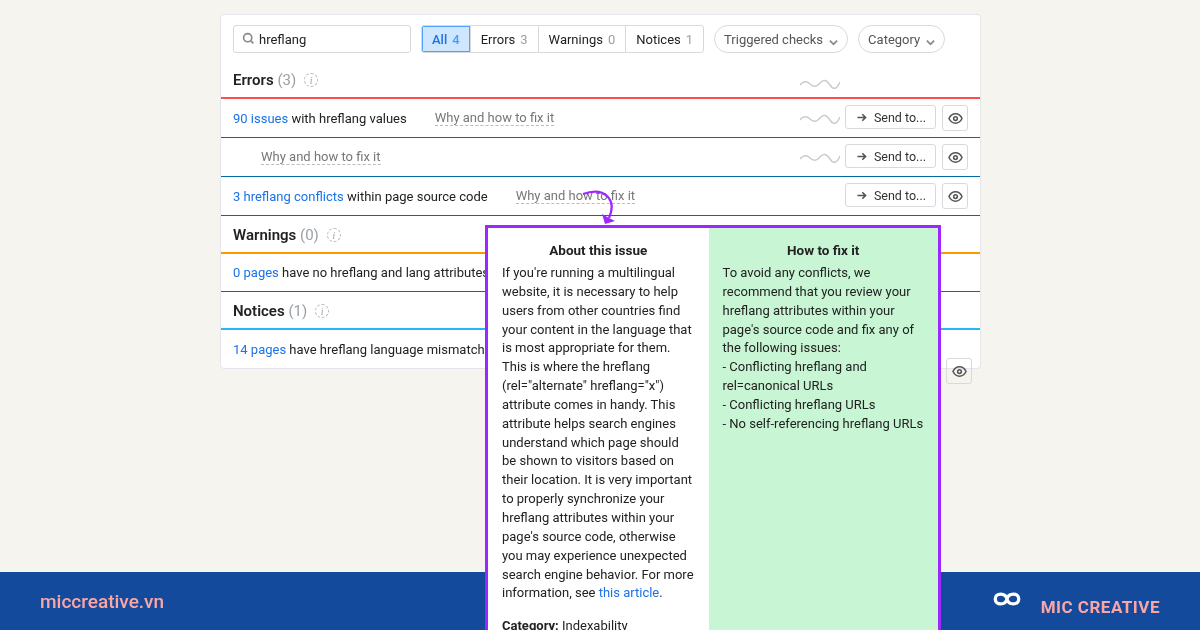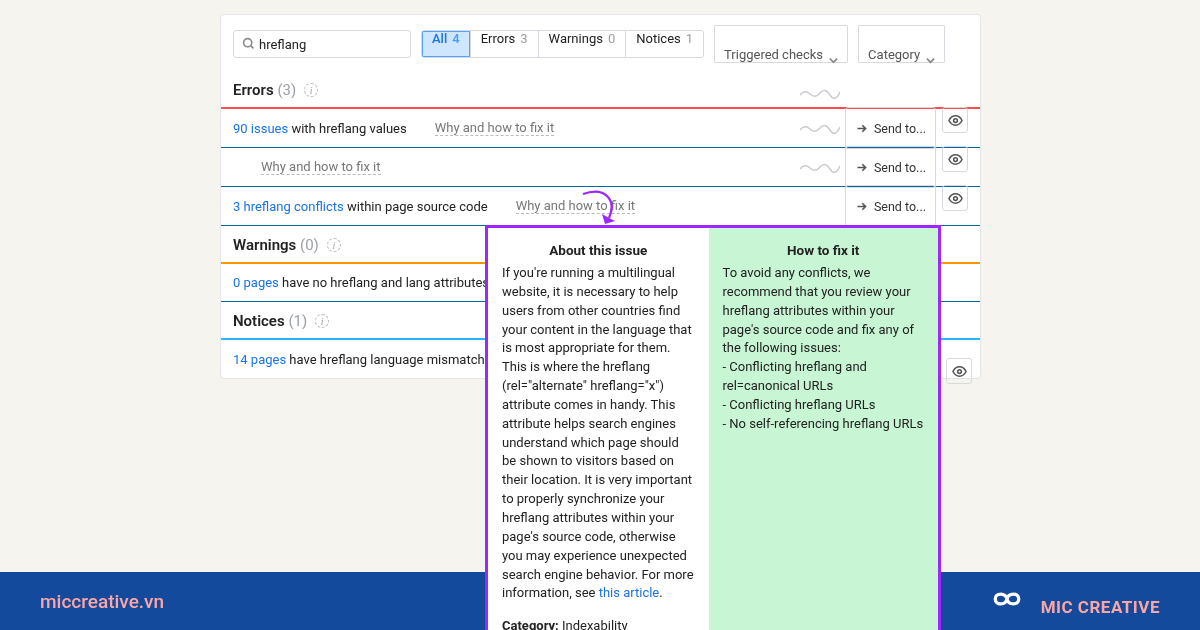--- a/index.html
+++ b/index.html
@@ -4,26 +4,26 @@
 <style>
   * { box-sizing: border-box; margin: 0; padding: 0; font-family: -apple-system, BlinkMacSystemFont, "Segoe UI", Roboto, Helvetica, Arial, sans-serif; }
   body { width: 1200px; height: 630px; background: #f2f3f7; position: relative; overflow: hidden; }
   .stage { position: absolute; left: 220px; top: 14px; width: 761px; background: #fff; border: 1px solid #e3e5e9; border-radius: 4px; }
   .toolbar { display: flex; align-items: center; gap: 10px; padding: 10px 12px 8px; }
   .search { display: flex; align-items: center; border: 1px solid #d7d9de; border-radius: 3px; height: 28px; width: 178px; padding: 0 6px 0 8px; color: #555; }
   .search svg { width: 13px; height: 13px; fill: none; stroke: #888; stroke-width: 2; }
   .search input { flex: 1; border: none; outline: none; font-size: 13px; padding: 0 4px; color: #222; background: transparent; }
   .clear-x { color: #9aa0a6; font-size: 16px; line-height: 1; cursor: pointer; }
   .seg { display: flex; border: 1px solid #d7d9de; border-radius: 3px; height: 28px; overflow: hidden; }
-  .seg-btn { display: flex; align-items: flex-start; gap: 5px; padding: 0 10px; font-size: 13px; color: #222; border-right: 1px solid #d7d9de; cursor: pointer; }
+  .seg-btn { display: flex; align-items: center; gap: 5px; padding: 0 10px; font-size: 13px; color: #222; border-right: 1px solid #d7d9de; cursor: pointer; }
   .seg-btn:last-child { border-right: none; }
   .seg-btn.active { background: #cfe6ff; box-shadow: inset 0 0 0 1px #4da3ff; color: #1a73e8; font-weight: 500; }
   .seg-btn .cnt { color: #9aa0a6; }
   .seg-btn.active .cnt { color: #4a9bff; }
-  .pill { display: flex; align-items: flex-end; gap: 6px; border: 1px solid #d7d9de; border-radius: 1px; height: 38px; padding: 0 9px; font-size: 13px; color: #555; cursor: pointer; }
+  .pill { display: flex; align-items: center; gap: 6px; border: 1px solid #d7d9de; border-radius: 14px; height: 28px; padding: 0 9px; font-size: 13px; color: #555; cursor: pointer; }
   .chev { width: 9px; height: 9px; }
   .chev svg { width: 9px; height: 9px; stroke: #888; stroke-width: 2; fill: none; }
 
   .sec-head { display: flex; align-items: center; padding: 10px 12px 8px; gap: 8px; }
   .sec-head h3 { font-size: 15px; font-weight: 600; color: #222; }
   .sec-head .cnt { color: #9aa0a6; font-weight: 400; }
   .info-i { width: 14px; height: 14px; border: 1px dashed #b5b8bd; border-radius: 50%; display: inline-flex; align-items: center; justify-content: center; font-size: 10px; color: #9aa0a6; font-family: Georgia, serif; font-style: italic; }
   .squig { position: absolute; right: 140px; width: 40px; height: 12px; }
   .squig svg { width: 40px; height: 12px; stroke: #c9ccd1; stroke-width: 1.5; fill: none; }
 
@@ -32,21 +32,21 @@
   .rule.orange { background: #ff9800; }
   .rule.blue { background: #29b6f6; }
 
   .row { display: flex; align-items: center; padding: 11px 12px; border-bottom: 1px solid #0369a1; position: relative; font-size: 13px; min-height: 38px; }
   .row:last-of-type { border-bottom: none; }
   .row .txt { color: #222; }
   .row .lnk { color: #1a73e8; }
   .row .fix { color: #777; border-bottom: 1px dashed #bbb; margin-left: 28px; cursor: pointer; }
   .row .rsquig { position: absolute; right: 140px; }
   .row .actions { position: absolute; right: 12px; display: flex; gap: 6px; }
-  .sendto { display: flex; align-items: center; gap: 6px; border: 1px solid #d7d9de; border-radius: 3px; height: 42px; padding: 4px 9px; font-size: 12.5px; color: #333; cursor: pointer; }
+  .sendto { display: flex; align-items: center; gap: 6px; border: 1px solid #d7d9de; border-radius: 3px; height: 24px; padding: 4px 9px; font-size: 12.5px; color: #333; cursor: pointer; }
   .sendto svg { width: 13px; height: 13px; stroke: #555; stroke-width: 2; fill: none; }
   .eye { width: 26px; height: 26px; border: 1px solid #d7d9de; border-radius: 3px; display: flex; align-items: center; justify-content: center; cursor: pointer; }
   .eye svg { width: 15px; height: 15px; stroke: #555; stroke-width: 1.6; fill: none; }
 
   
   .arrow-curve { position: absolute; left: 577px; top: 188px; width: 50px; height: 40px; }
   .arrow-curve svg { width: 50px; height: 40px; stroke: #9c27ff; stroke-width: 2.3; fill: none; }
   .arrow-curve .head { fill: #9c27ff; stroke: none; }
 
   .popover { position: absolute; left: 485px; top: 225px; width: 456px; border: 3px solid #9c27ff; background: #fff; display: flex; font-size: 13px; color: #222; z-index: 5; }

